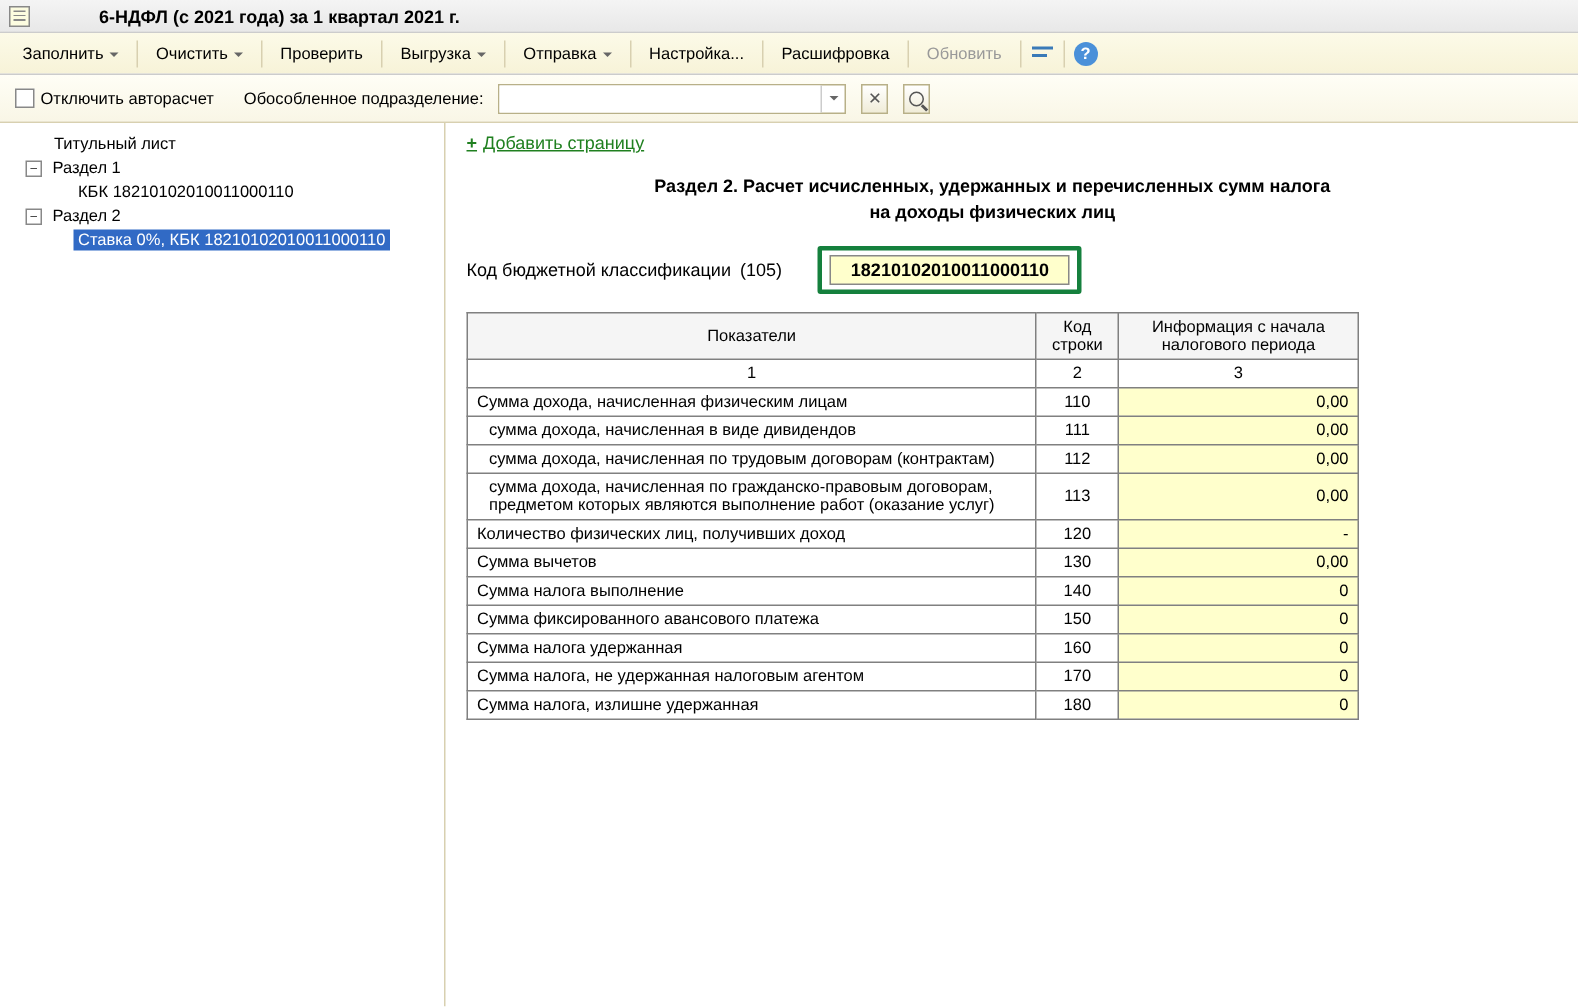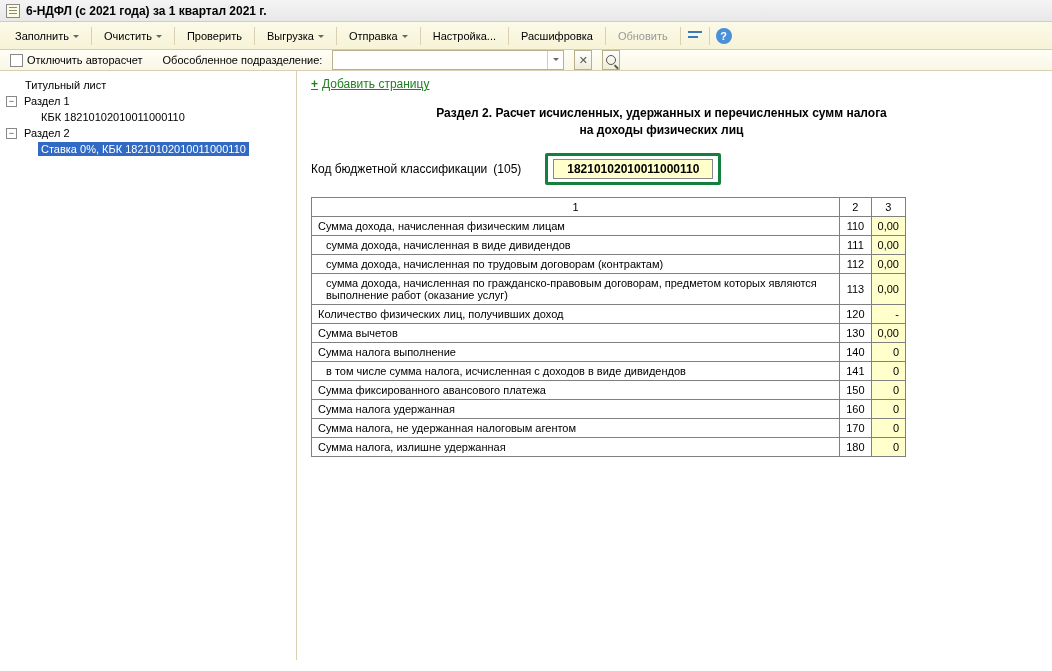--- a/index.html
+++ b/index.html
@@ -13,20 +13,21 @@
     height: 671px;
     overflow: hidden;
   }
   .titlebar {
     background: linear-gradient(to bottom, #f4f4f4, #e8e8e8);
     border-bottom: 1px solid #ccc;
     padding: 3px 6px;
     height: 22px;
     display: flex;
     align-items: center;
+    gap: 40px;
   }
   .titlebar-icon {
     width: 14px; height: 14px;
     border: 1px solid #888;
     background: #fcfce0;
     margin-right: 6px;
     position: relative;
   }
   .titlebar-icon::before {
     content: ""; position: absolute;
@@ -64,21 +65,21 @@
   .toolbar-sep { width: 1px; height: 18px; background: #d8d0b0; margin: 0 3px; }
   .toolbar-icon-btn {
     width: 22px; height: 22px;
     display: inline-flex; align-items: center; justify-content: center;
     border: 1px solid transparent; border-radius: 3px; cursor: pointer;
   }
   .subbar {
     background: linear-gradient(to bottom, #fffef6, #f9f6e6);
     border-bottom: 1px solid #d8d0b0;
     padding: 8px 10px;
-    height: 21px;
+    height: 32px;
     display: flex;
     align-items: center;
     gap: 10px;
   }
   .checkbox {
     width: 13px; height: 13px;
     border: 1px solid #888;
     background: #fff;
     display: inline-block;
     vertical-align: middle;
@@ -110,21 +111,21 @@
     color: #555;
   }
   .main {
     display: flex;
     height: 589px;
   }
   .sidebar {
     width: 297px;
     border-right: 1px solid #d8d0b0;
     background: #fff;
-    padding: 4px 0 0 0;
+    padding: 4px 0 0 11px;
   }
   .tree { padding: 2px 4px; }
   .tree-row {
     display: flex; align-items: center;
     padding: 1px 2px;
     cursor: pointer;
     white-space: nowrap;
   }
   .tree-indent { display: inline-block; width: 16px; }
   .tree-toggle {
@@ -361,20 +362,25 @@
     <div class="line" style="margin-top:14px;">
       <span>Код бюджетной классификации</span>
       <span>(105)</span>
       <span class="kbk-wrap">
         <span class="kbk-box">18210102010011000110</span>
       </span>
     </div>
 
     <table class="grid">
       <thead>
+        <tr>
+          <th class="col-ind">Показатели</th>
+          <th class="col-code">Код строки</th>
+          <th class="col-val">Информация с начала налогового периода</th>
+        </tr>
         <tr class="num-row">
           <td>1</td>
           <td>2</td>
           <td>3</td>
         </tr>
       </thead>
       <tbody id="table-body">
           <tr>
             <td>Сумма дохода, начисленная физическим лицам</td>
             <td class="code-cell">110</td>
@@ -404,25 +410,20 @@
             <td>Сумма вычетов</td>
             <td class="code-cell">130</td>
             <td class="val-cell">0,00</td>
           </tr>
           <tr>
             <td>Сумма налога выполнение</td>
             <td class="code-cell">140</td>
             <td class="val-cell">0</td>
           </tr>
           <tr>
-            <td class="ind-cell-sub">в том числе сумма налога, исчисленная с доходов в виде дивидендов</td>
-            <td class="code-cell">141</td>
-            <td class="val-cell">0</td>
-          </tr>
-          <tr>
             <td>Сумма фиксированного авансового платежа</td>
             <td class="code-cell">150</td>
             <td class="val-cell">0</td>
           </tr>
           <tr>
             <td>Сумма налога удержанная</td>
             <td class="code-cell">160</td>
             <td class="val-cell">0</td>
           </tr>
           <tr>

